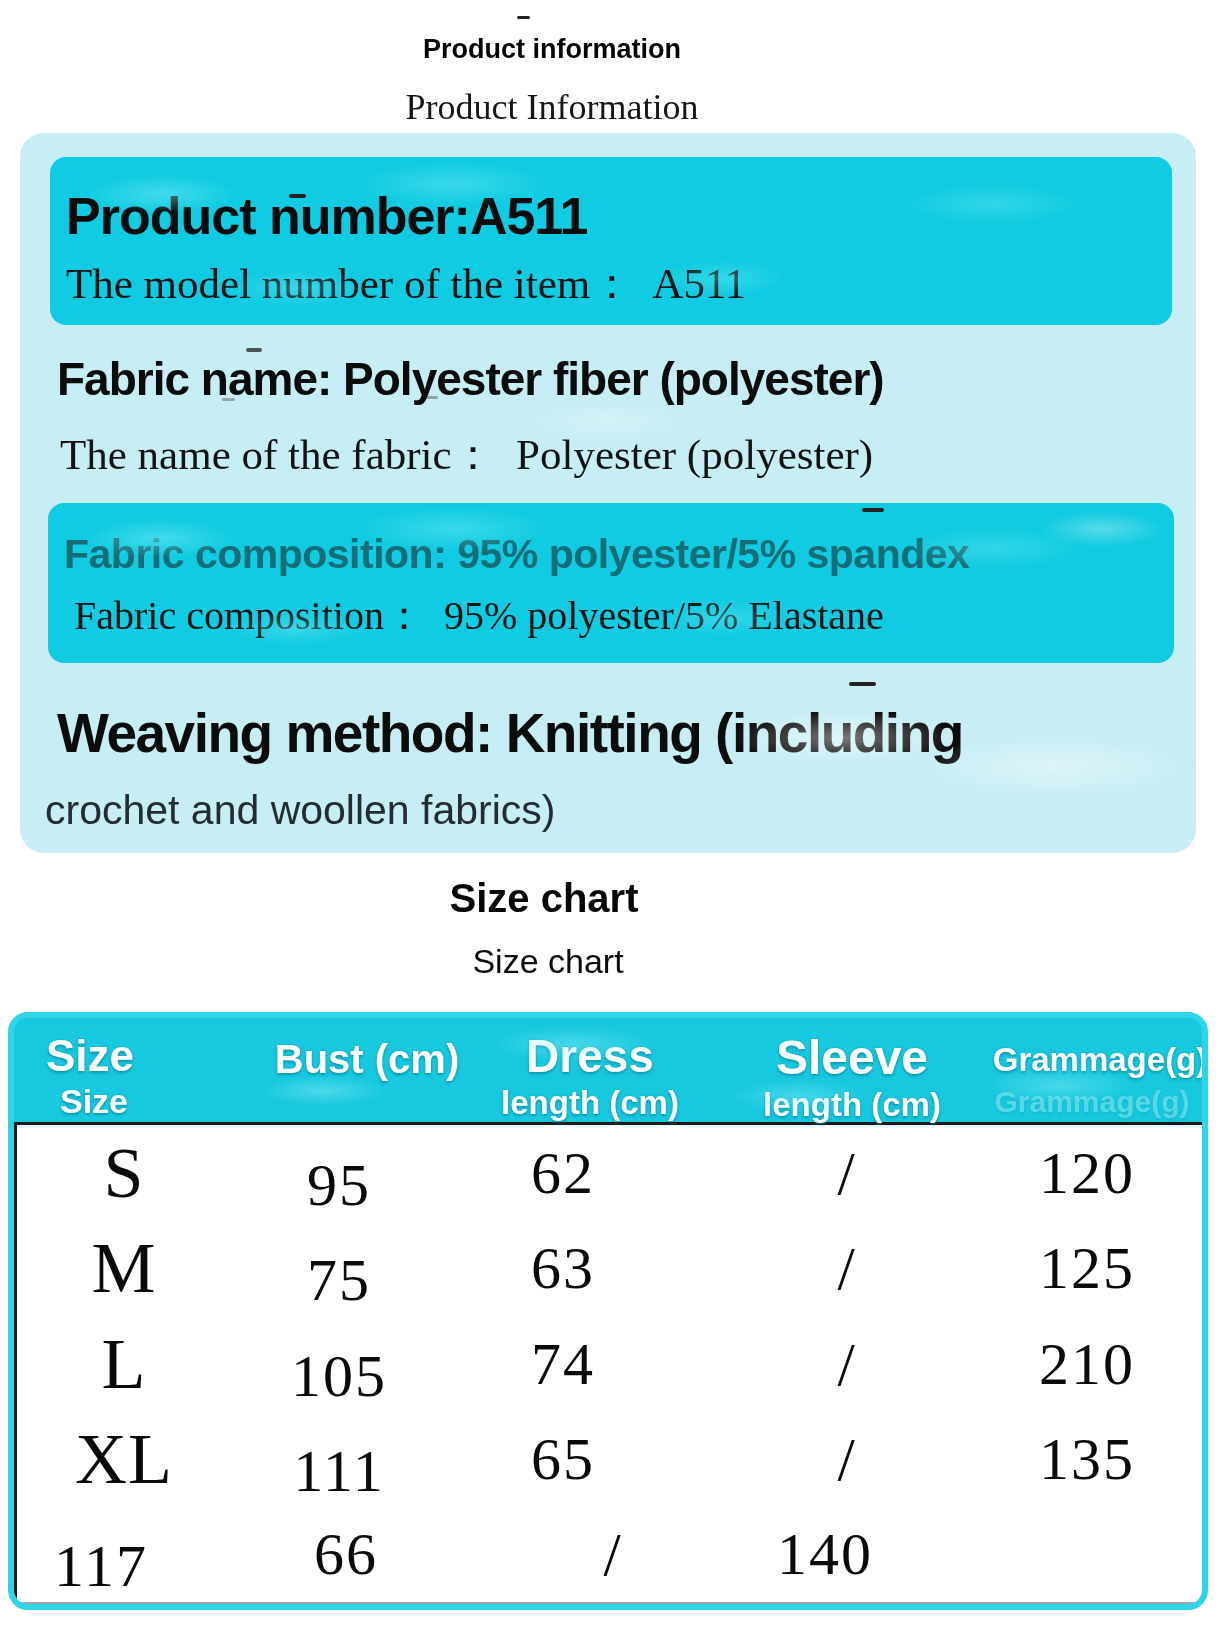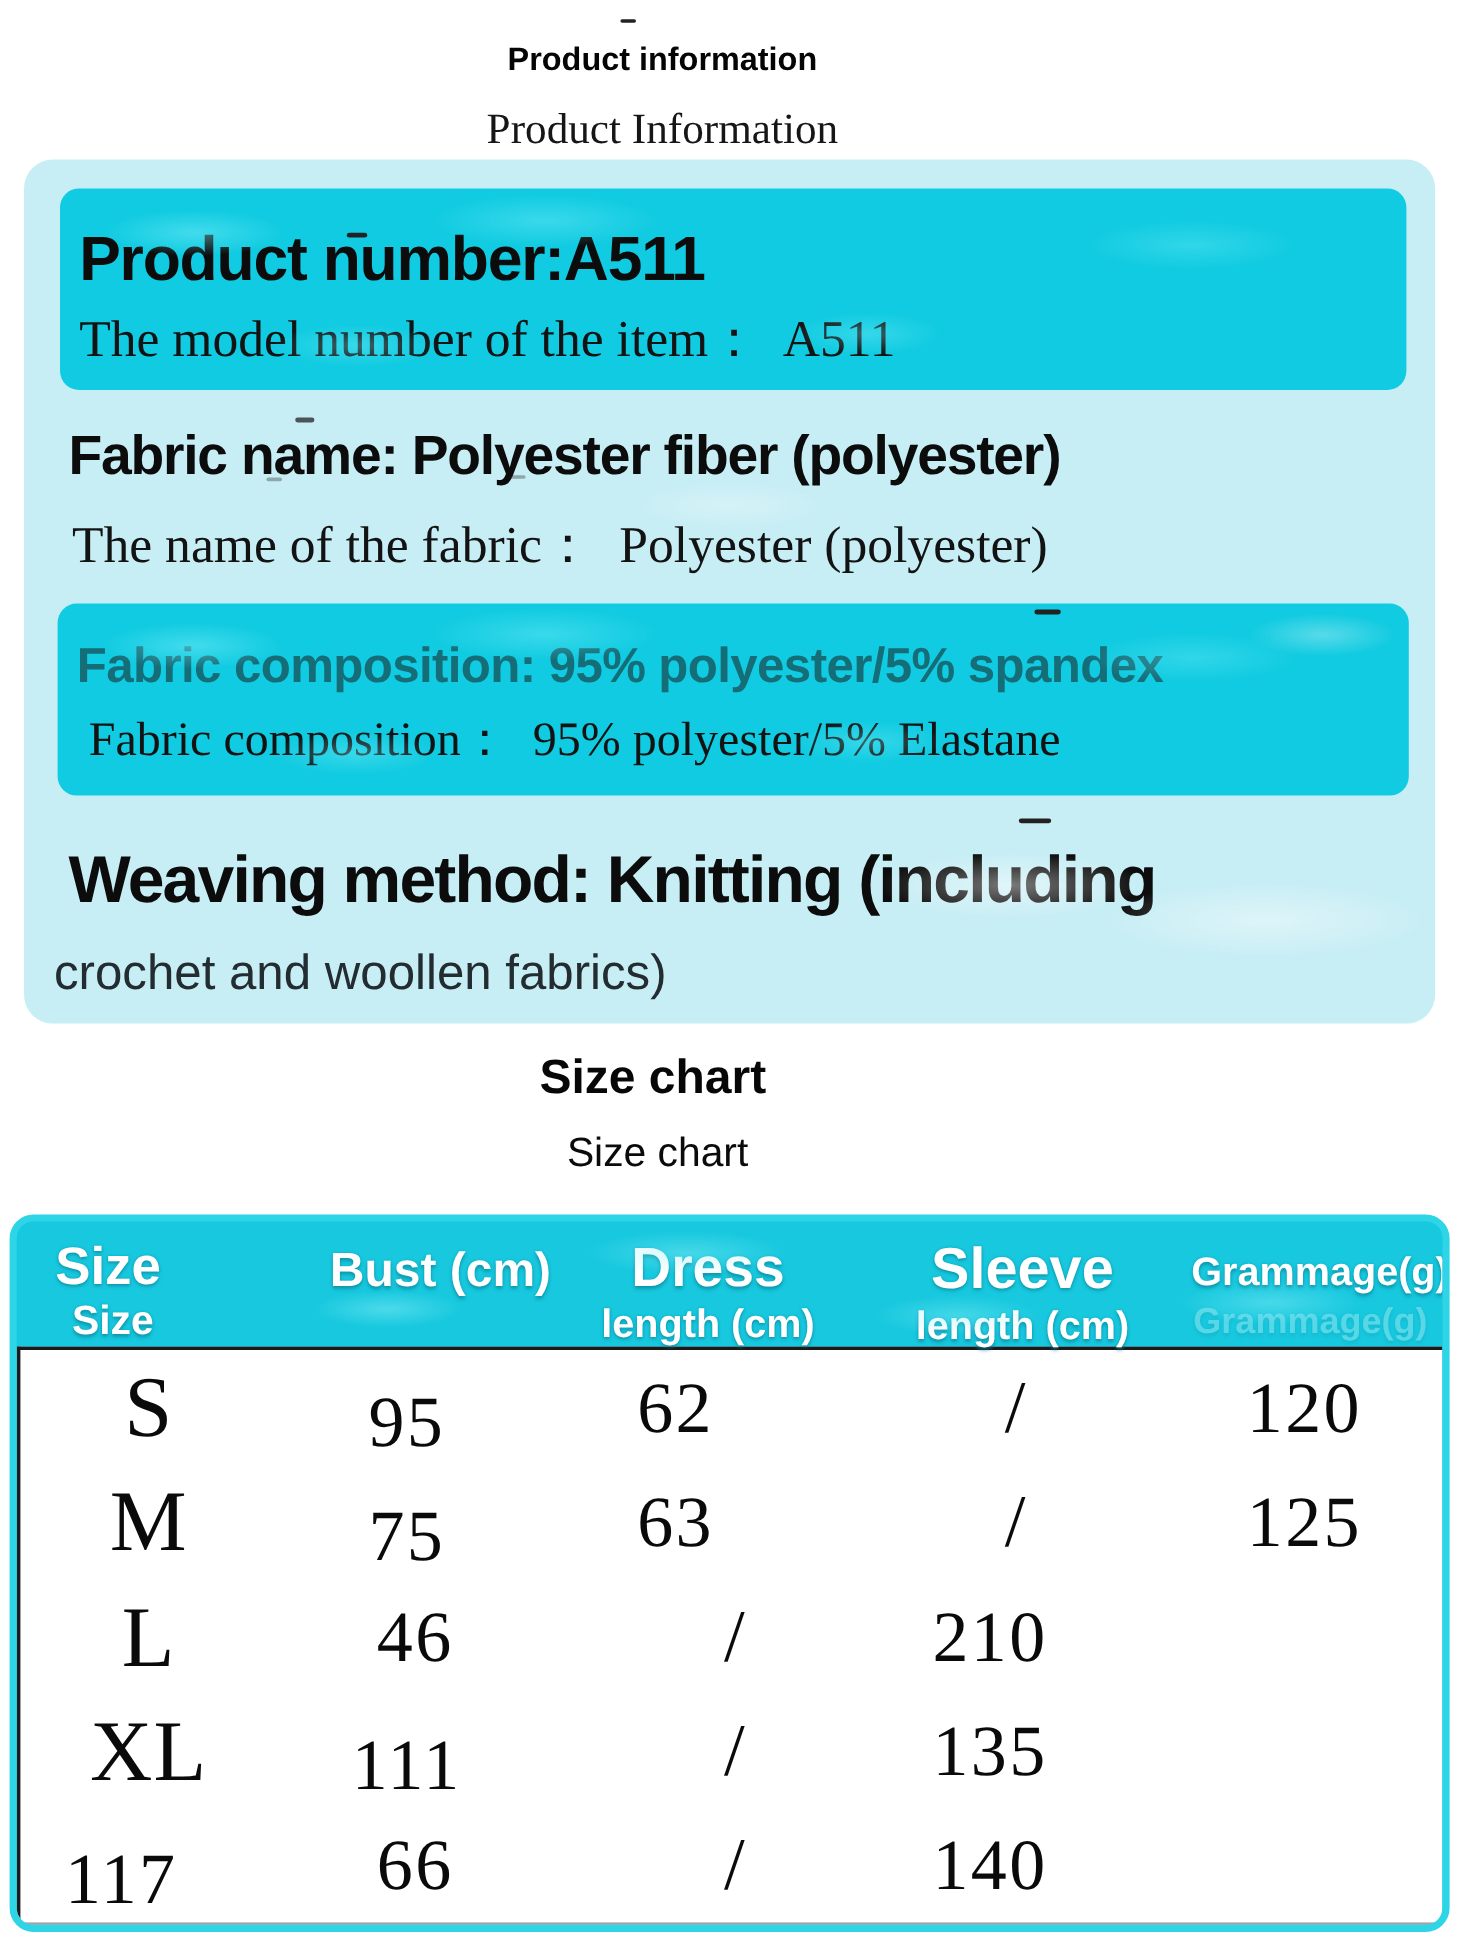--- a/index.html
+++ b/index.html
@@ -181,27 +181,29 @@
       </div>
       <div class="trow">
         <div class="tcell c1">M</div>
         <div class="tcell c2">75</div>
         <div class="tcell c3">63</div>
         <div class="tcell c4">/</div>
         <div class="tcell c5">125</div>
       </div>
       <div class="trow">
         <div class="tcell c1">L</div>
-        <div class="tcell c3">46</div>
+        <div class="tcell c2">105</div>
+        <div class="tcell c3">74</div>
         <div class="tcell c4">/</div>
         <div class="tcell c5">210</div>
       </div>
       <div class="trow">
         <div class="tcell c1">XL</div>
         <div class="tcell c2">111</div>
+        <div class="tcell c3">65</div>
         <div class="tcell c4">/</div>
         <div class="tcell c5">135</div>
       </div>
       <div class="trow">
         <div class="tcell c2">117</div>
         <div class="tcell c3">66</div>
         <div class="tcell c4">/</div>
         <div class="tcell c5">140</div>
       </div>
     </div>

